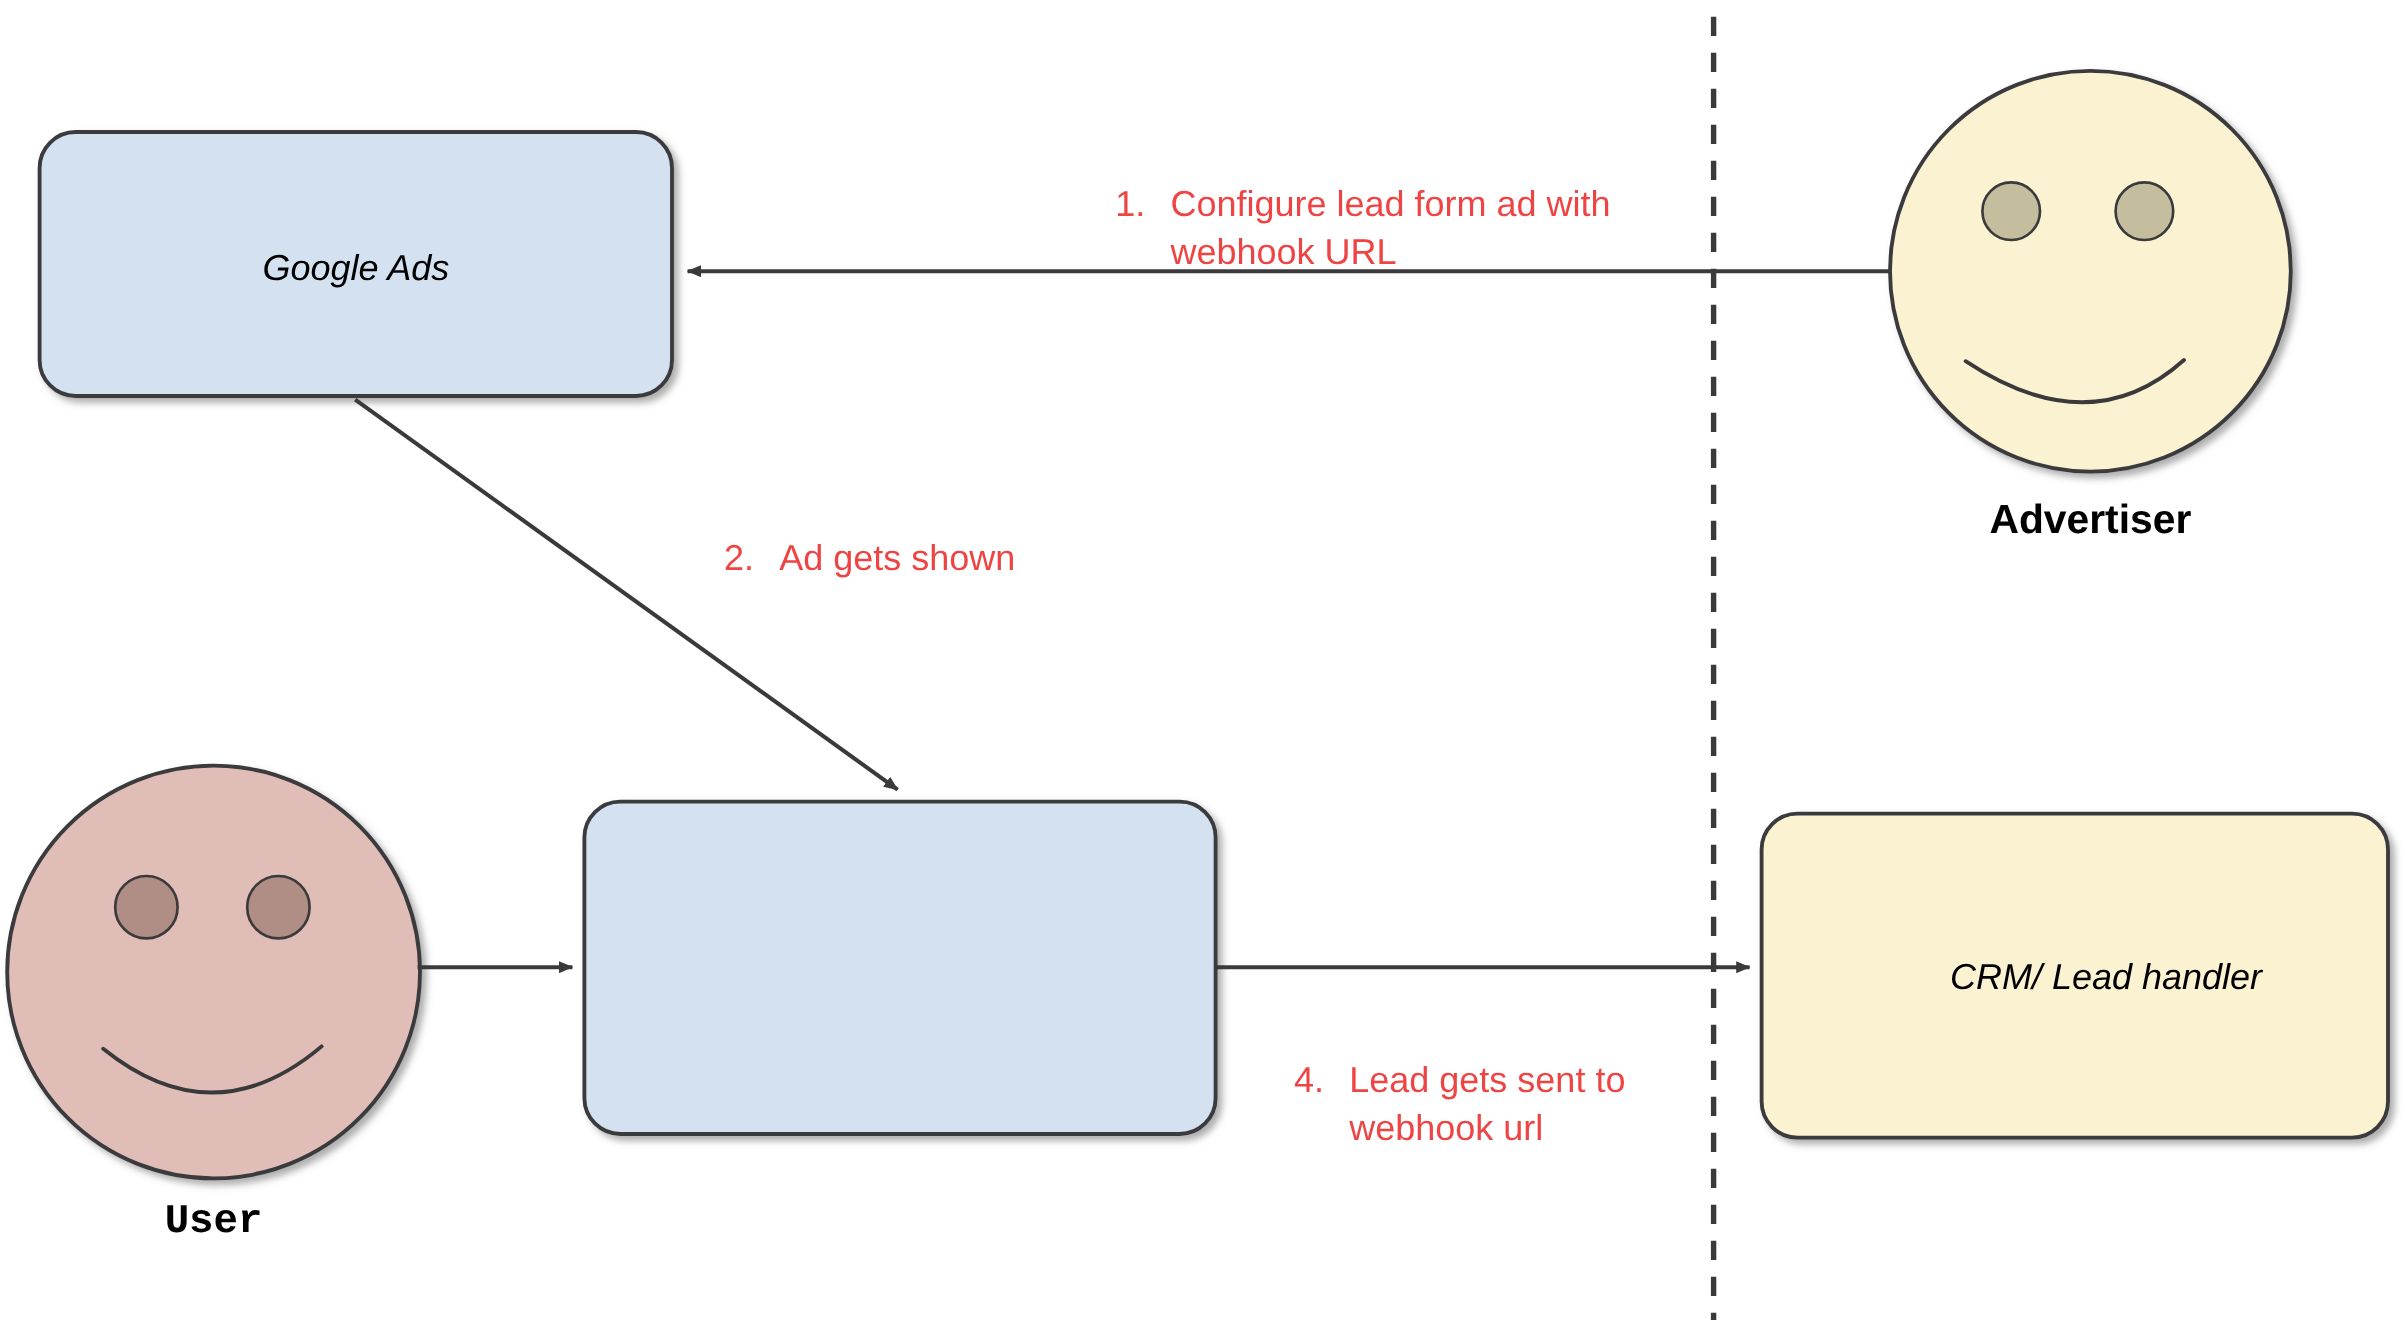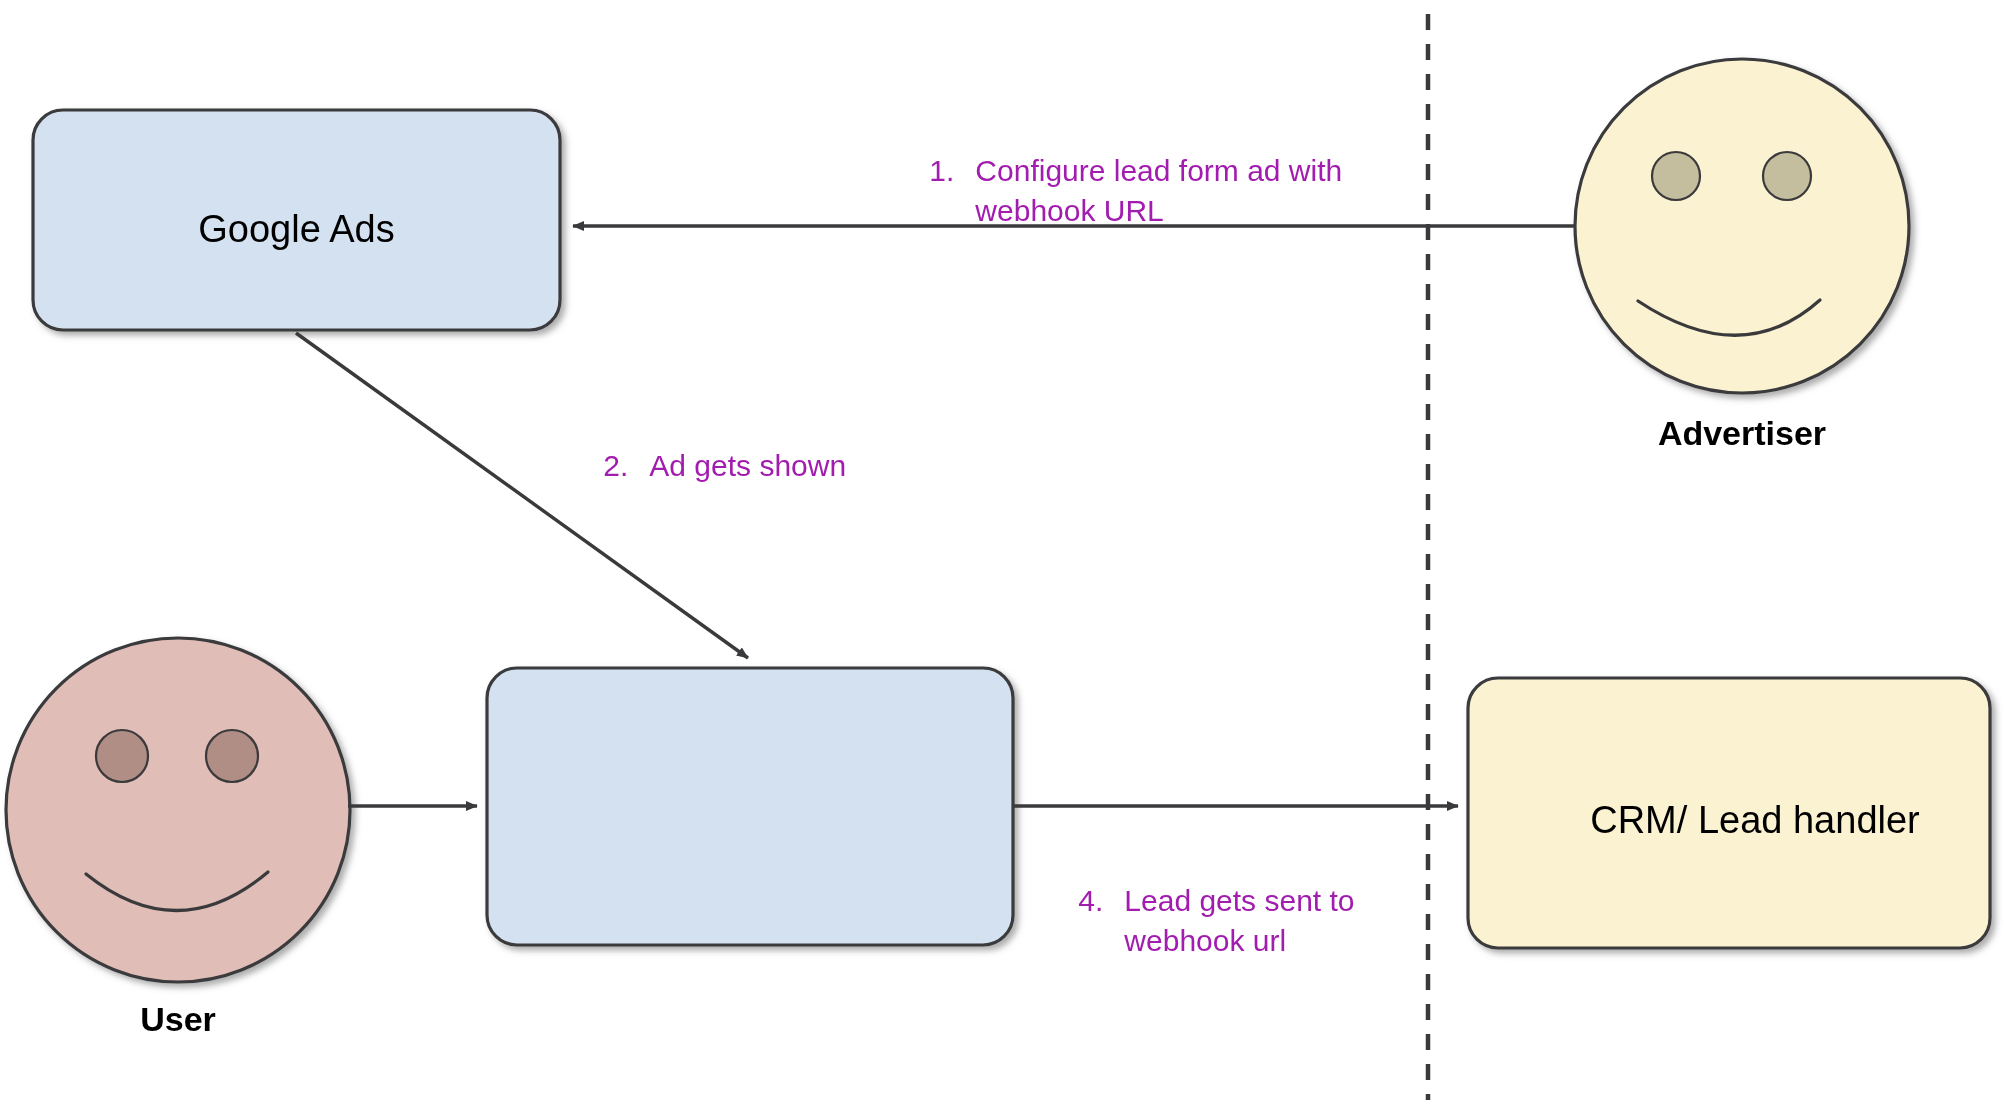--- a/index.html
+++ b/index.html
@@ -26,30 +26,31 @@
   }
   .node-label {
     position: absolute;
     text-align: center;
     color: #000000;
     line-height: 1.33;
     white-space: pre-line;
     pointer-events: none;
   }
   .box-label {
-    font-size: 38px;
+    font-size: 30px;
+    font-style: italic;
   }
   .actor-name {
     font-size: 34px;
     font-weight: bold;
   }
   .edge-label {
     position: absolute;
     font-size: 30px;
-    color: #a21caf;
+    color: #ef4444;
     line-height: 1.35;
     white-space: pre;
   }
   .edge-label .num {
     display: inline-block;
     width: 46px;
   }
   .edge-label .txt {
     display: inline-block;
     vertical-align: top;
@@ -107,21 +108,21 @@
     <line x1="1013" y1="806" x2="1458" y2="806" stroke="#3A3A3C" stroke-width="3.4" marker-end="url(#arrowhead)"></line>
   </svg>
 
   <div class="node-label box-label" style="left:33px; top:204px; width:527px;">Google Ads</div>
 
 
   <div class="node-label box-label" style="left:1468px; top:795px; width:522px;padding-left:26px;">CRM/ Lead handler</div>
 
   <div class="node-label actor-name" style="left:1592px; top:411px; width:300px;">Advertiser</div>
 
-  <div class="node-label actor-name" style="left:28px; top:997px; width:300px;">User</div>
+  <div class="node-label actor-name" style="left:28px; top:997px; width:300px;font-family:Liberation Mono, monospace;">User</div>
 
   <div class="edge-label" style="left:896px; top:110px;">
     <span class="num">1.</span><span class="txt">Configure lead form ad with
 webhook URL</span>
   </div>
 
   <div class="edge-label" style="left:570px; top:405px;">
     <span class="num">2.</span><span class="txt">Ad gets shown</span>
   </div>
 

